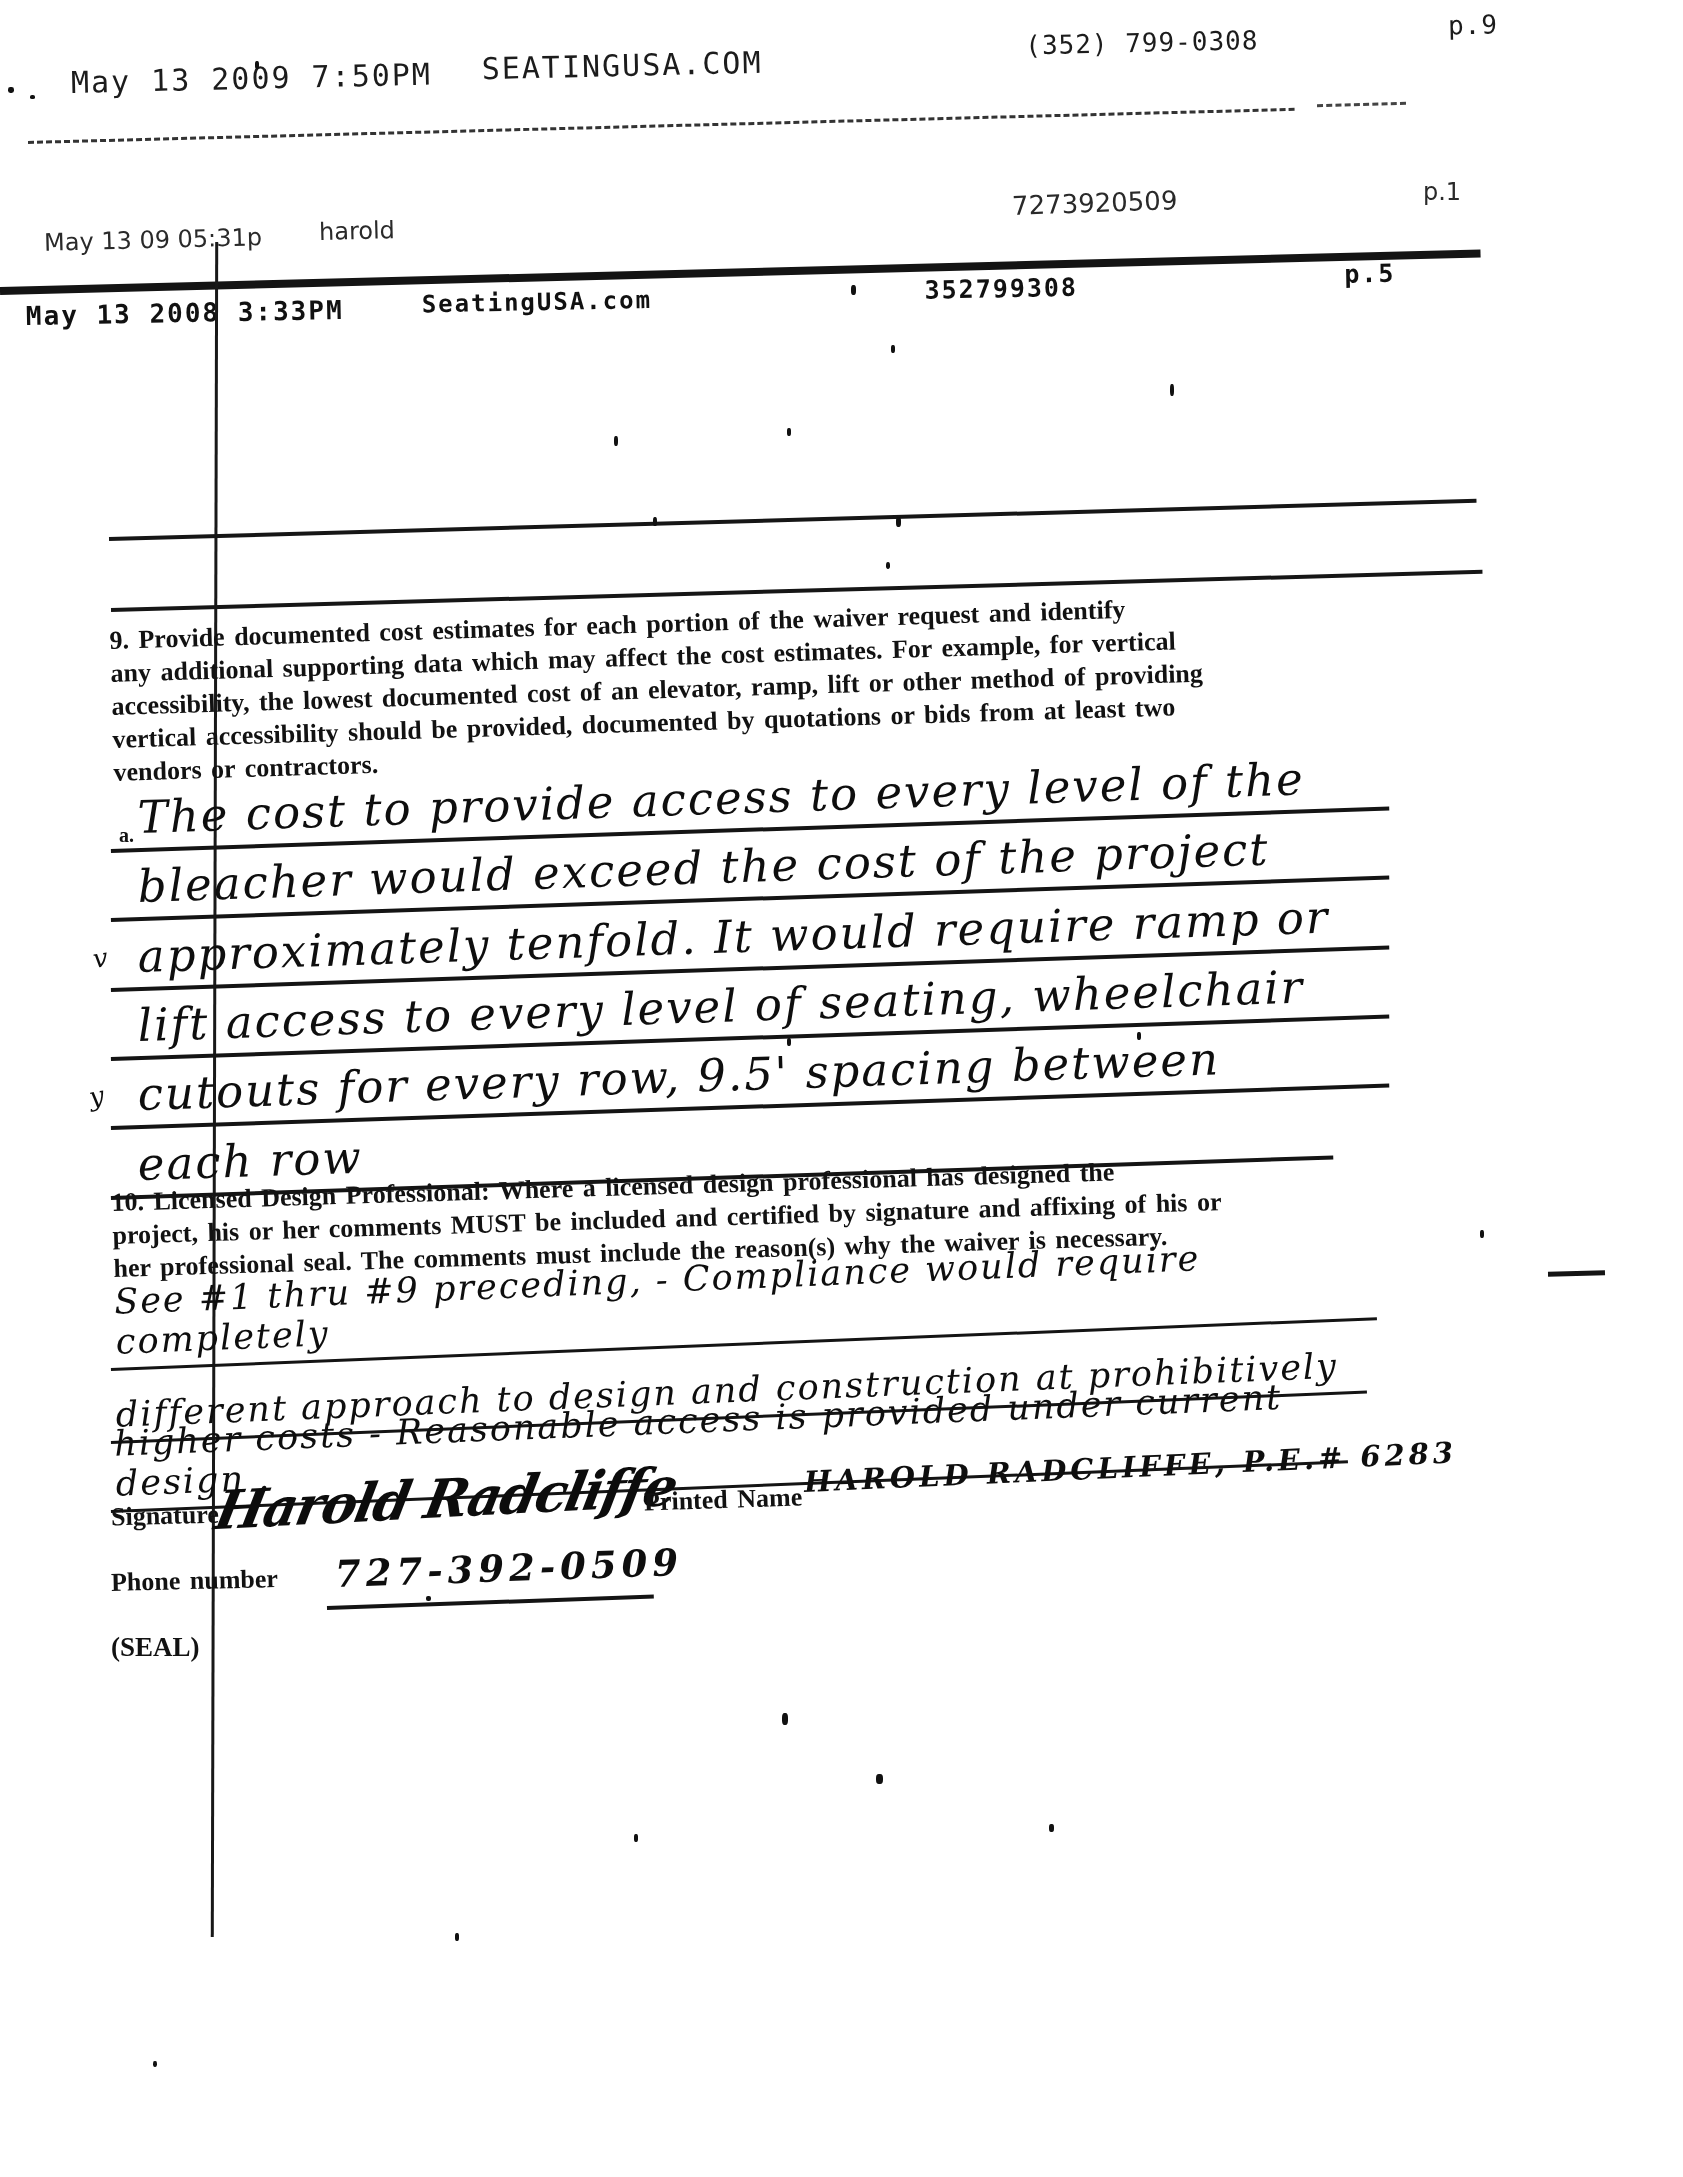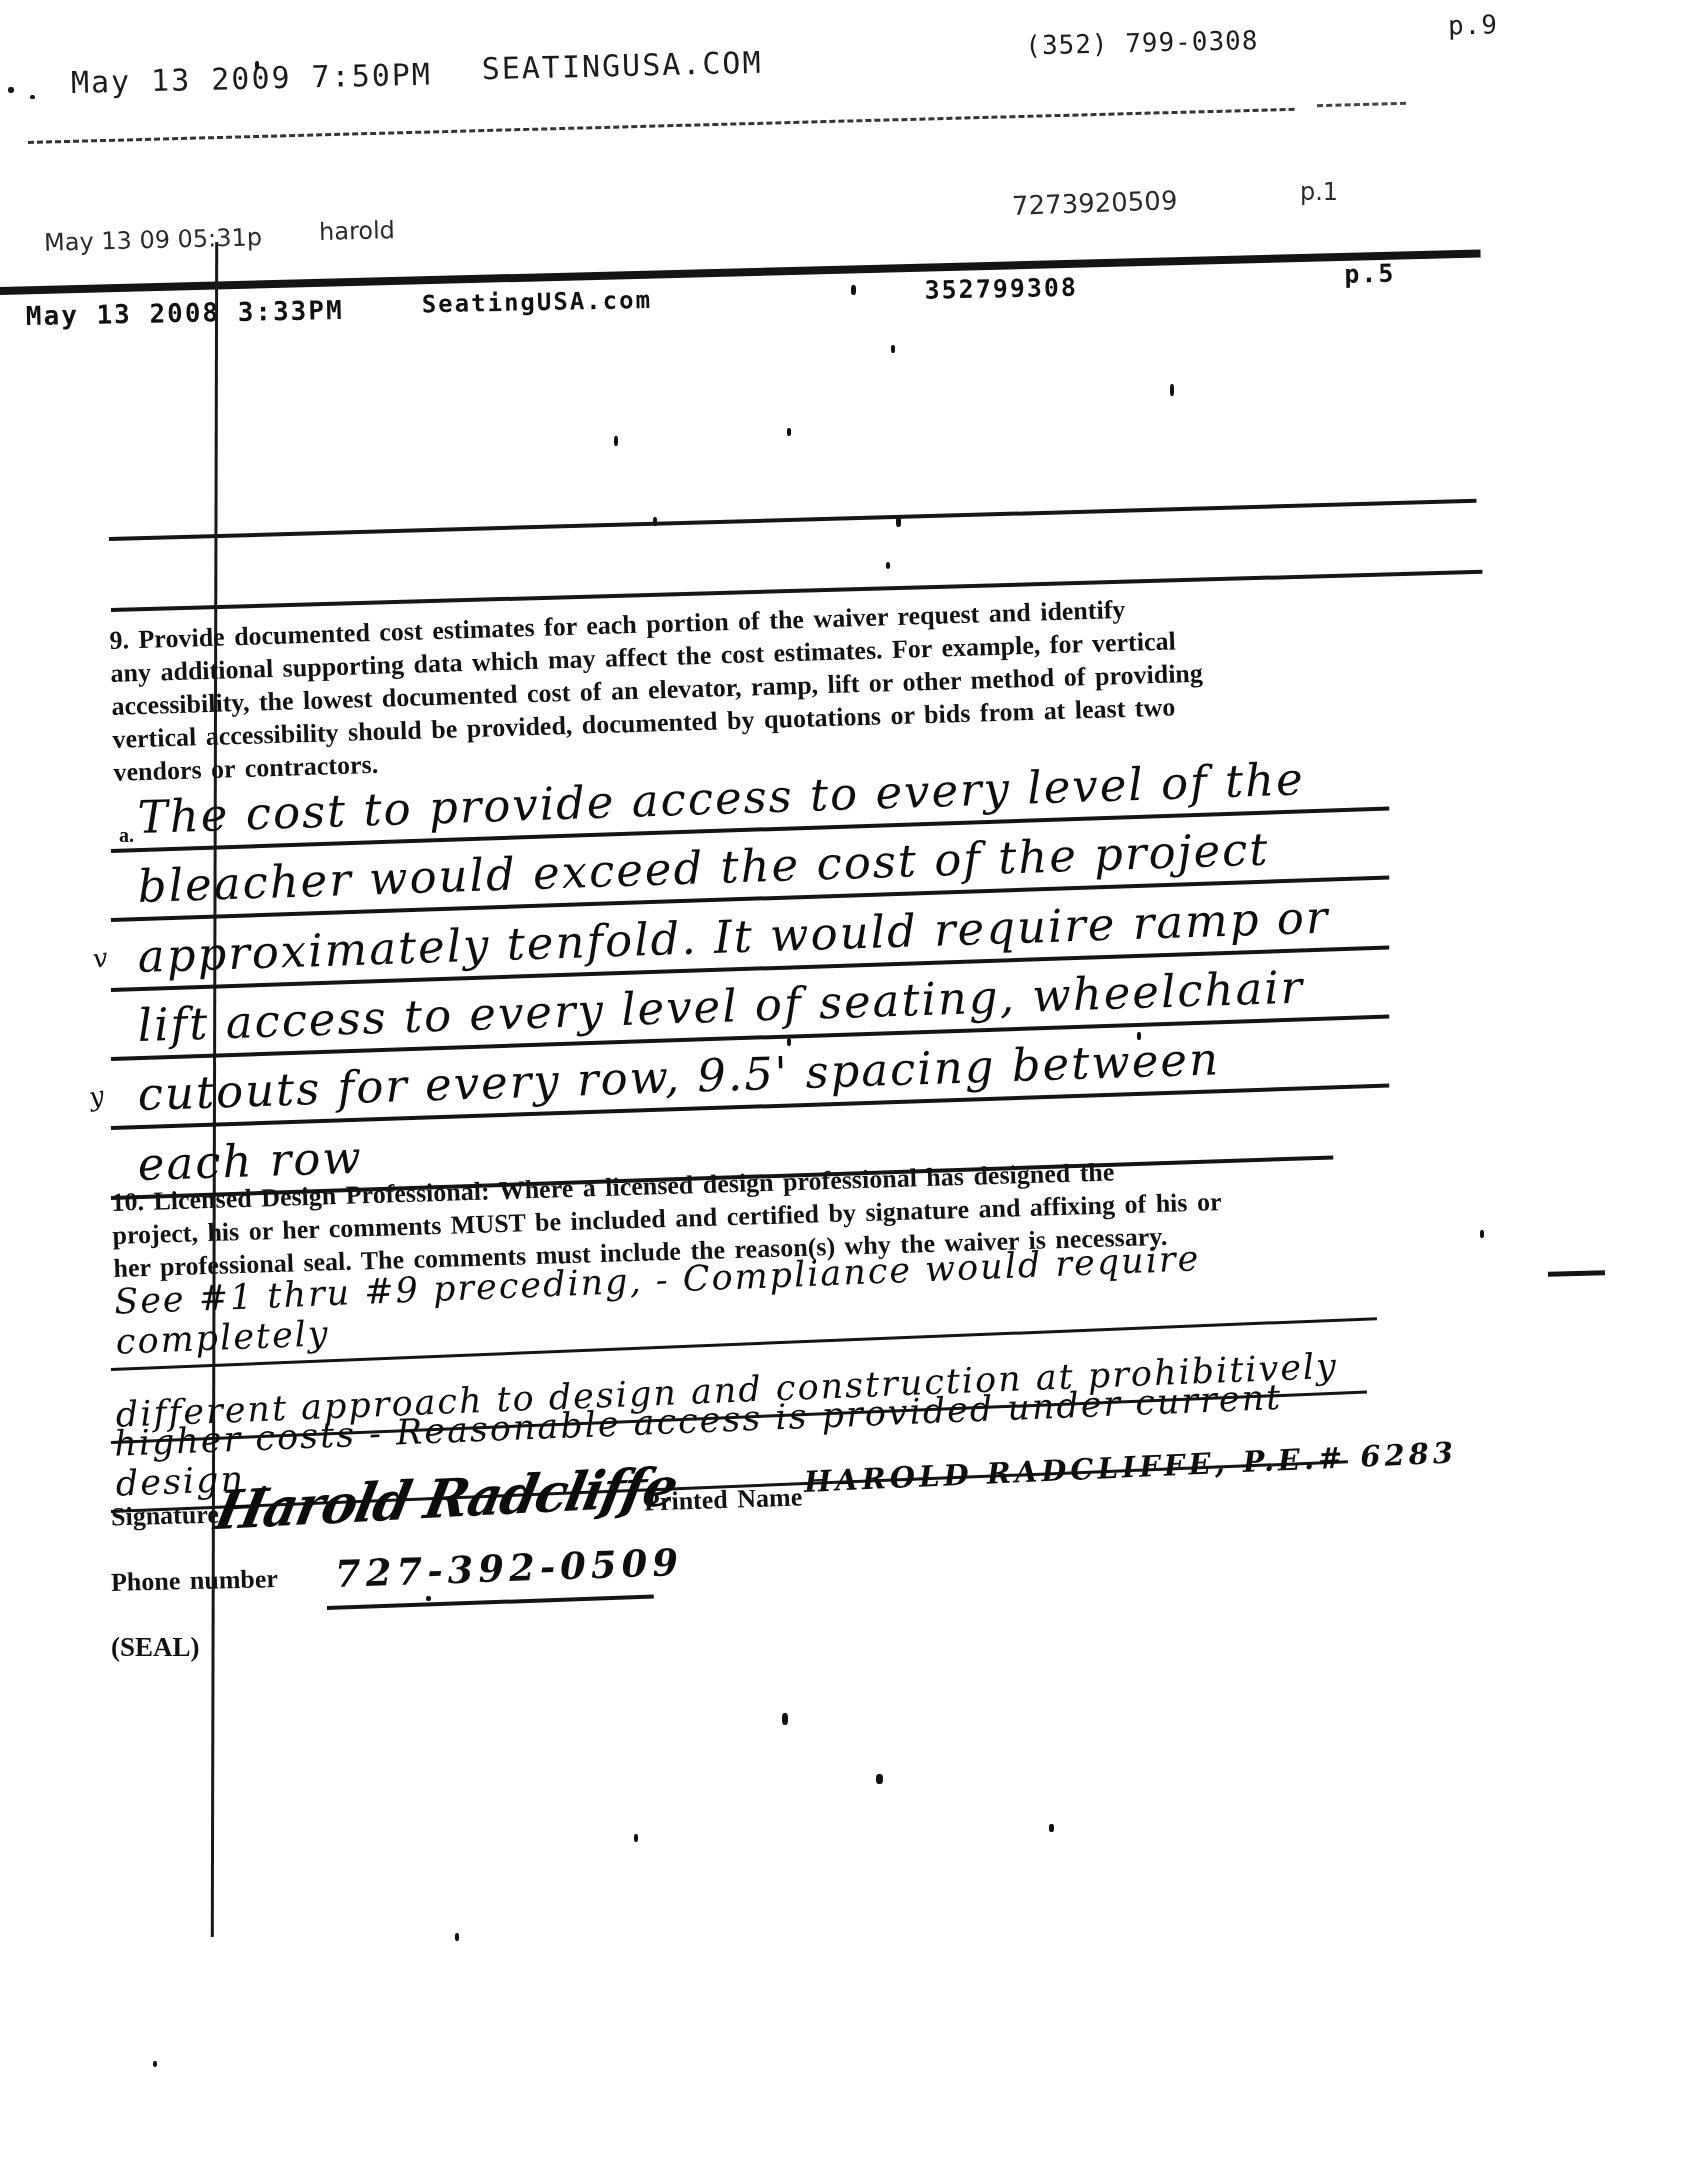--- a/index.html
+++ b/index.html
@@ -37,21 +37,21 @@
   <div class="abs" style="left:71px;top:65px;width:1525px;height:44px;transform:rotate(-1.35deg);transform-origin:0 50%;">
     <span class="abs faxmono" style="left:0;top:0;">May 13 2009 7:50PM</span>
     <span class="abs faxmono" style="left:411px;top:-4px;">SEATINGUSA.COM</span>
     <span class="abs faxmono-sm" style="left:955px;top:-12px;">(352) 799-0308</span>
     <span class="abs faxmono-sm" style="left:1378px;top:-22px;">p.9</span>
   </div>
   <div class="abs" style="left:28px;top:141px;width:1267px;border-top:3px dashed #333;transform:rotate(-1.5deg);transform-origin:0 50%;"></div>
   <div class="abs" style="left:1317px;top:103px;width:89px;border-top:3px dashed #444;transform:rotate(-1.5deg);"></div>
 
   <span class="abs faxlite" style="left:1012px;top:188px;font-size:26px;transform:rotate(-2deg);">7273920509</span>
-  <span class="abs faxlite" style="left:1300px;top:178px;">p.1</span>
+  <span class="abs faxlite" style="left:1423px;top:178px;">p.1</span>
   <span class="abs faxlite" style="left:44px;top:226px;transform:rotate(-1.5deg);">May 13 09 05:31p</span>
   <span class="abs faxlite" style="left:319px;top:217px;transform:rotate(-1.5deg);">harold</span>
 
   <div class="abs rule" style="left:0;top:287px;width:1481px;height:8px;transform:rotate(-1.45deg);transform-origin:0 50%;"></div>
 
   <div class="abs" style="left:26px;top:301px;width:1465px;height:40px;transform:rotate(-1.1deg);transform-origin:0 50%;">
     <span class="abs faxbold" style="left:0;top:0;">May 13 2008 3:33PM</span>
     <span class="abs faxbold" style="left:396px;top:-3px;font-size:24px;">SeatingUSA.com</span>
     <span class="abs faxbold" style="left:899px;top:-8px;font-size:25px;">352799308</span>
     <span class="abs faxbold" style="left:1319px;top:-16px;font-size:25px;">p.5</span>

